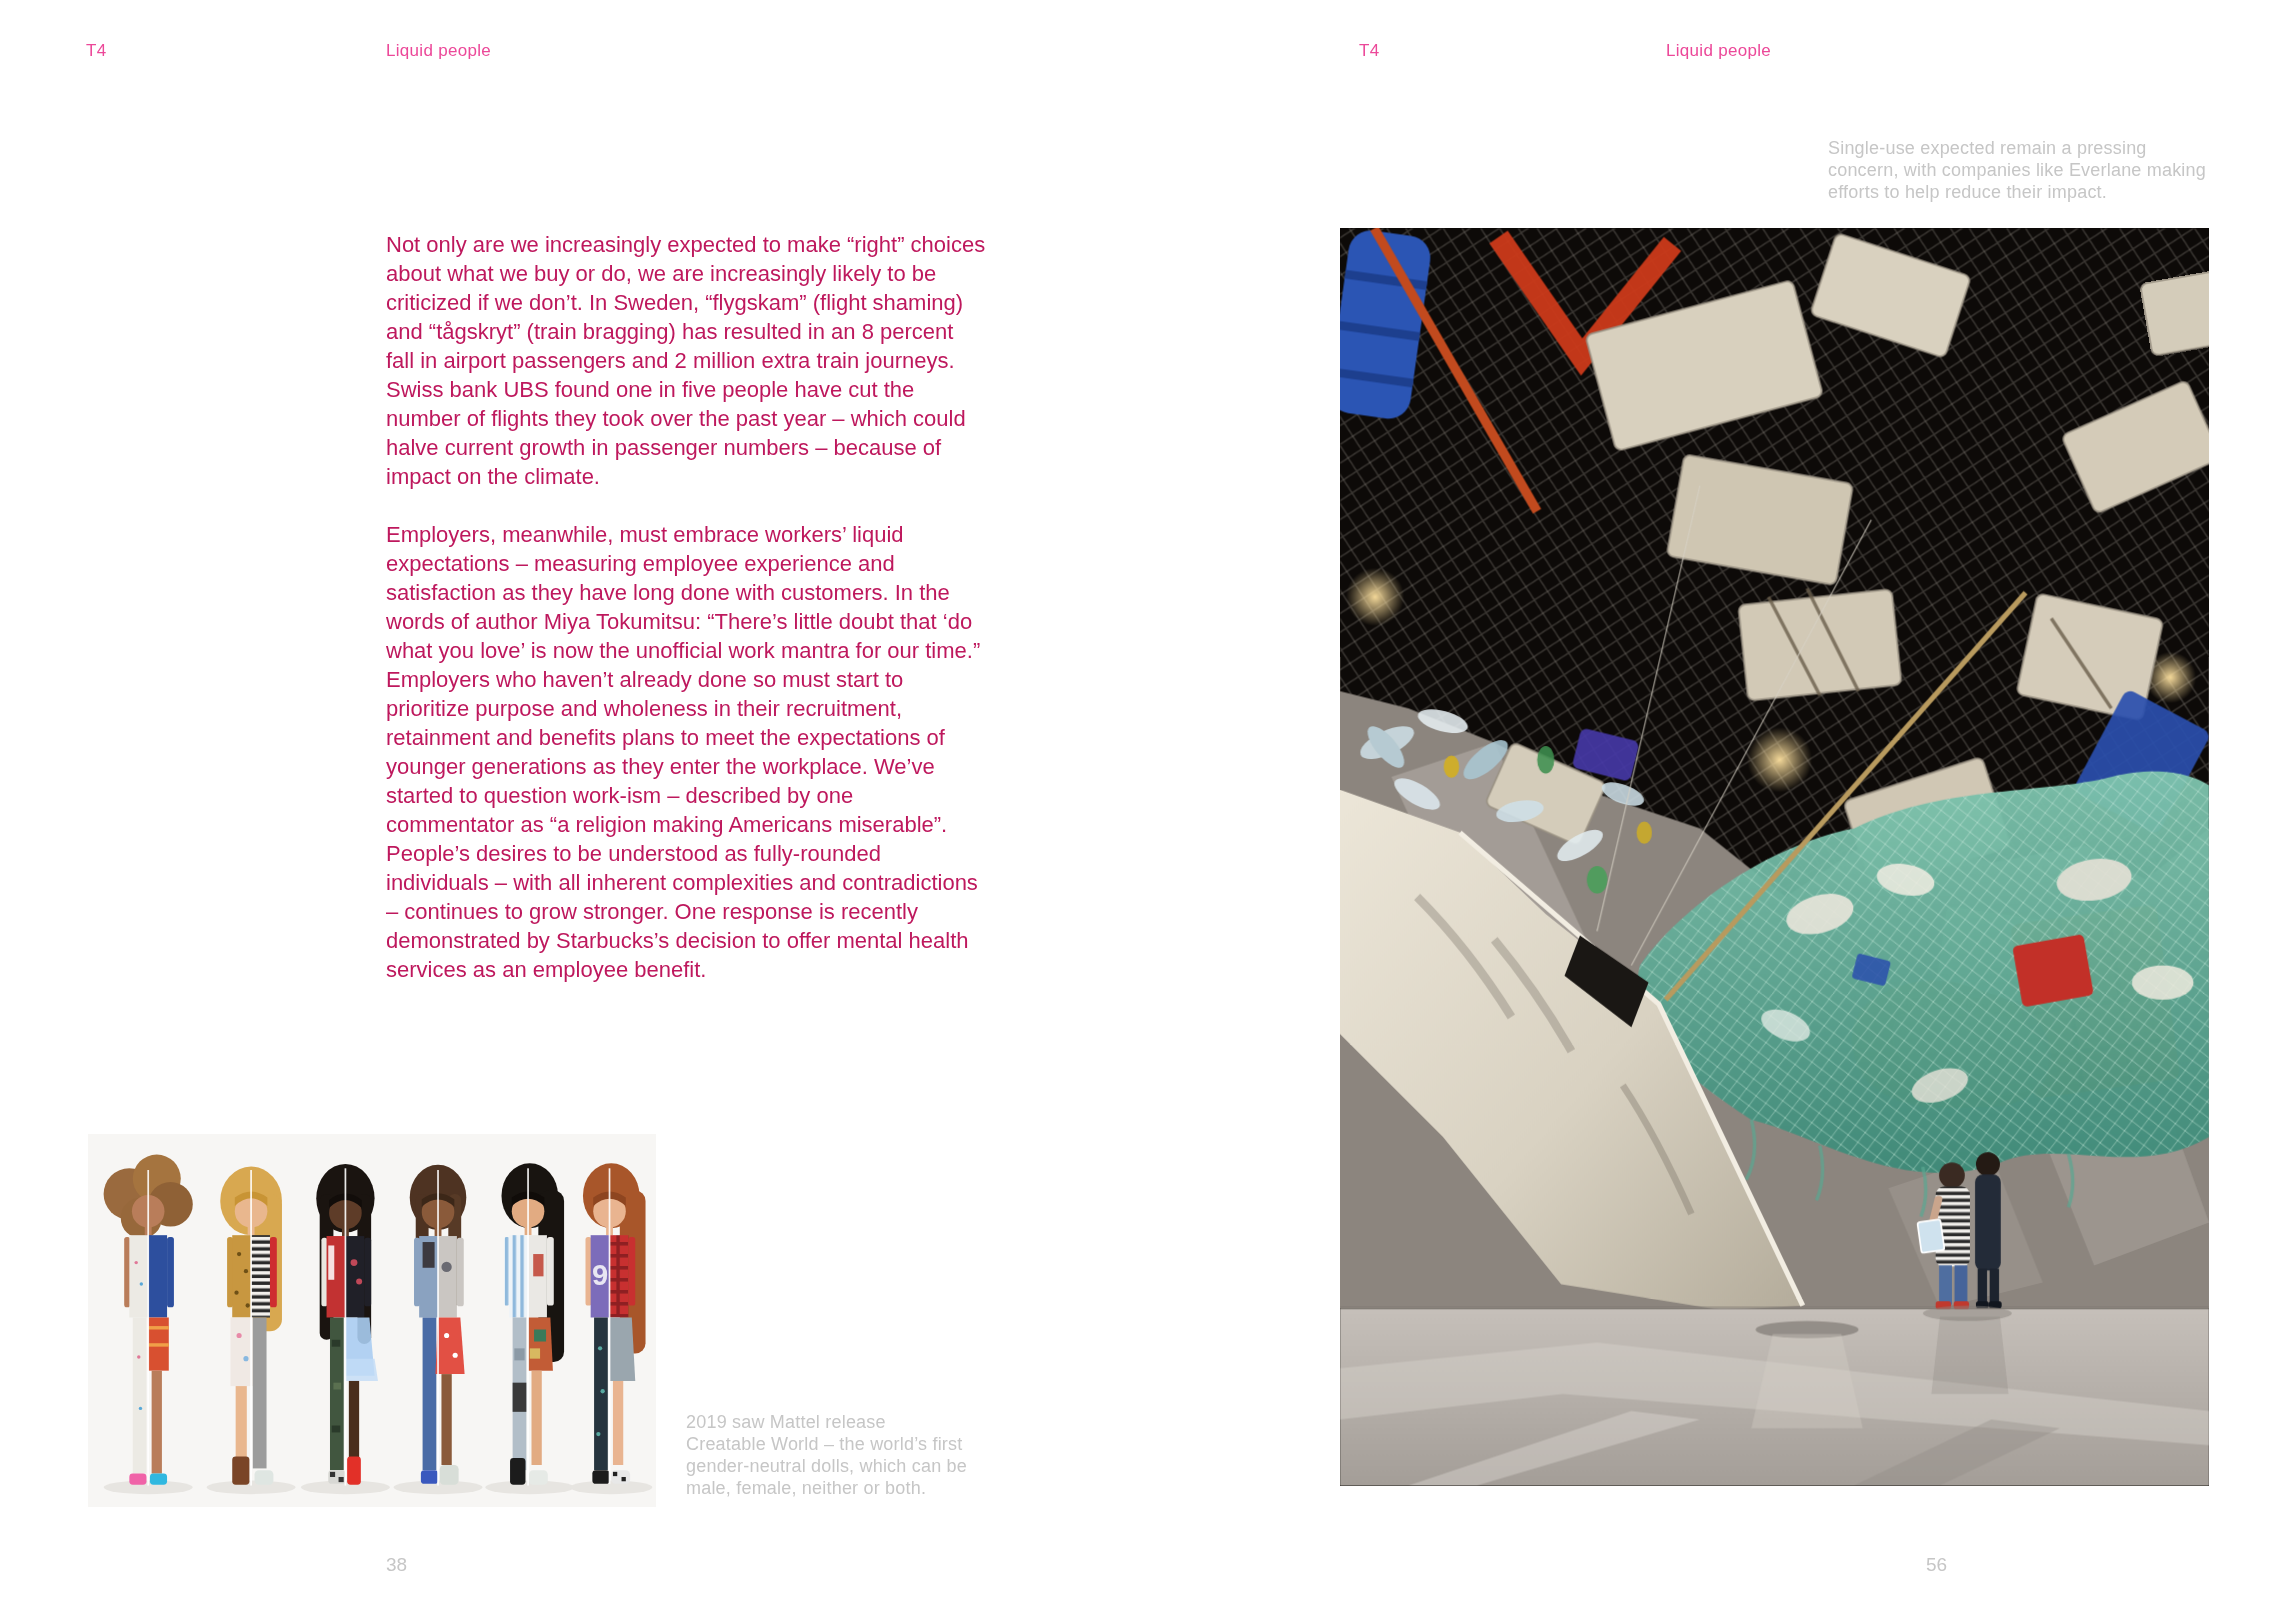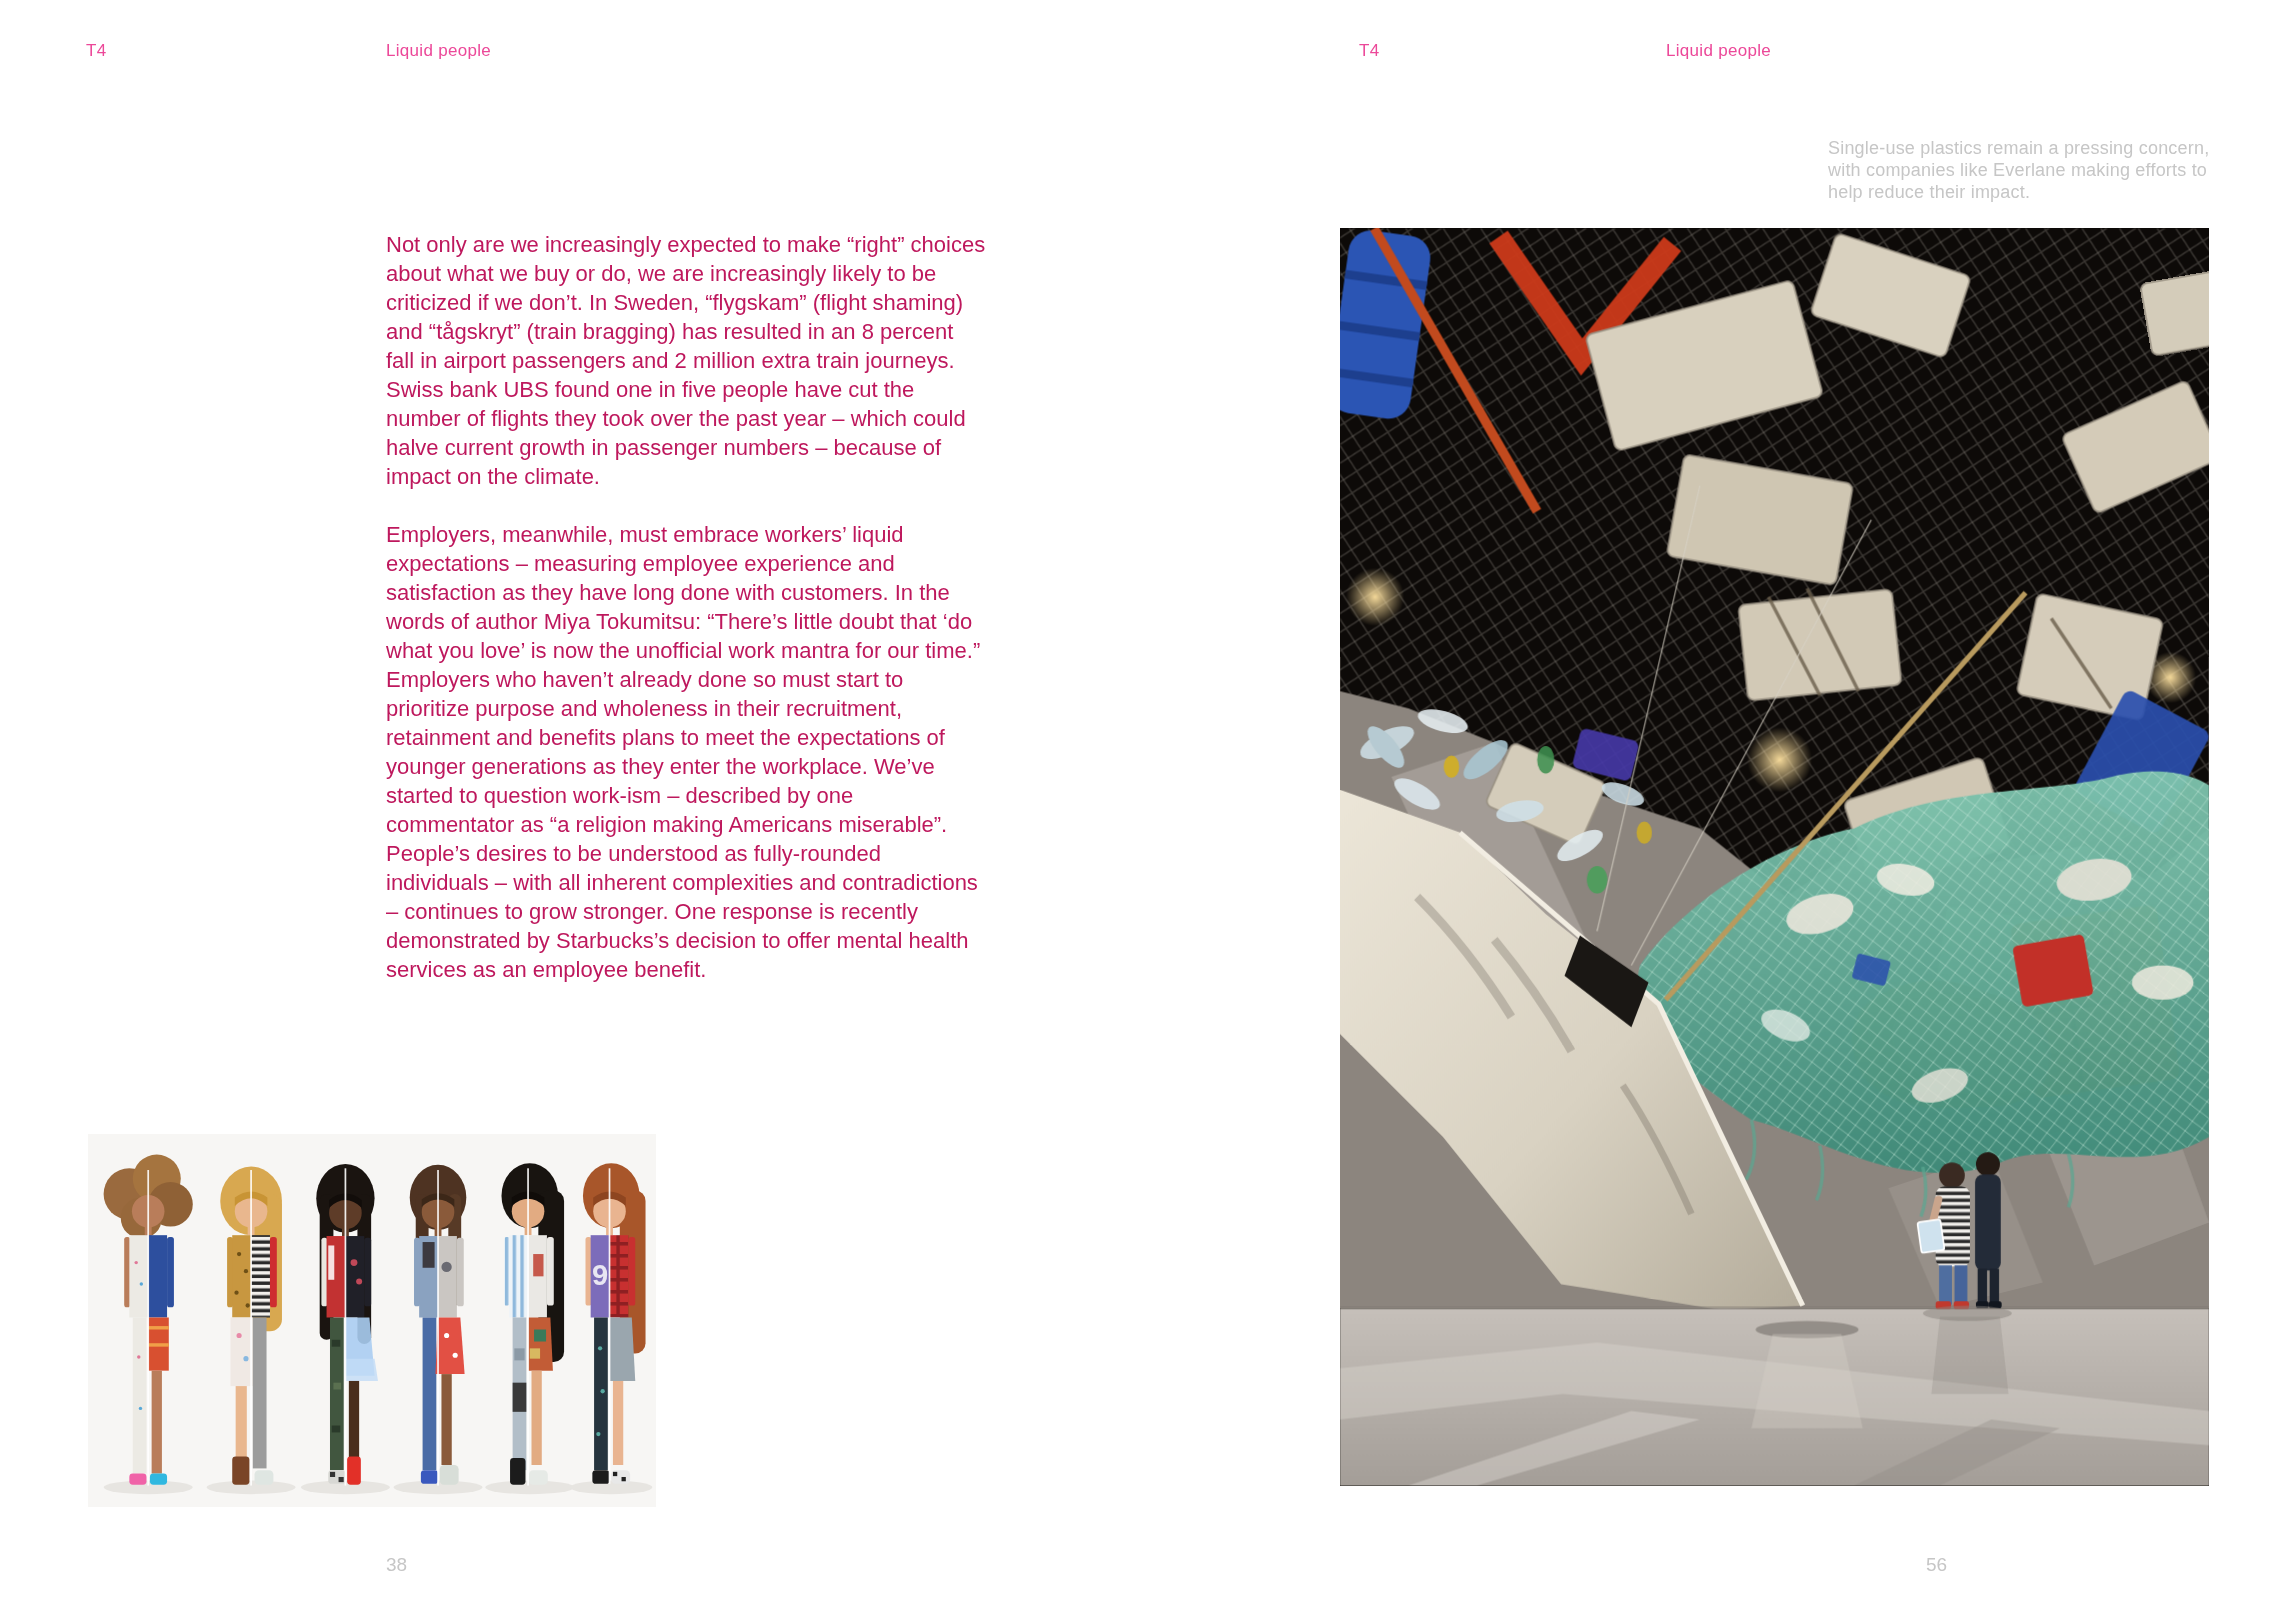--- a/index.html
+++ b/index.html
@@ -47,21 +47,21 @@
 </head>
 <body>
 
 <div class="spread">
 
   <div class="runhead rh-folio-l">T4</div>
   <div class="runhead rh-sec-l">Liquid people</div>
   <div class="runhead rh-folio-r">T4</div>
   <div class="runhead rh-sec-r">Liquid people</div>
 
-  <div class="caption caption-photo">Single-use plastics remain a pressing concern, with companies like Everlane making efforts to help reduce their impact.</div>
+  <div class="caption caption-photo">Single-use expected remain a pressing concern, with companies like Everlane making efforts to help reduce their impact.</div>
 
   <div class="body-text">
     <p>Not only are we increasingly expected to make “right” choices about what we buy or do, we are increasingly likely to be criticized if we don’t. In Sweden, “flygskam” (flight shaming) and “tågskryt” (train bragging) has resulted in an 8 percent fall in airport passengers and 2 million extra train journeys. Swiss bank UBS found one in five people have cut the number of flights they took over the past year – which could halve current growth in passenger numbers – because of impact on the climate.</p>
     <p>Employers, meanwhile, must embrace workers’ liquid expectations – measuring employee experience and satisfaction as they have long done with customers. In the words of author Miya Tokumitsu: “There’s little doubt that ‘do what you love’ is now the unofficial work mantra for our time.” Employers who haven’t already done so must start to prioritize purpose and wholeness in their recruitment, retainment and benefits plans to meet the expectations of younger generations as they enter the workplace. We’ve started to question work-ism – described by one commentator as “a religion making Americans miserable”. People’s desires to be understood as fully-rounded individuals – with all inherent complexities and contradictions – continues to grow stronger. One response is recently demonstrated by Starbucks’s decision to offer mental health services as an employee benefit.</p>
   </div>
 
   <div class="fig-dolls">
     <svg width="568" height="373" viewBox="0 0 662 435">
       <defs>
         <pattern id="stripesBW" width="8" height="8" patternUnits="userSpaceOnUse">
@@ -231,20 +231,21 @@
         <rect x="612" y="288" width="12" height="98" fill="#e9b490"></rect>
         <rect x="588" y="392" width="20" height="16" rx="4" fill="#1c1c1c"></rect>
         <rect x="610" y="392" width="22" height="16" rx="5" fill="#e8e8e8"></rect>
         <rect x="612" y="394" width="5" height="5" fill="#222"></rect>
           <rect x="622" y="400" width="5" height="5" fill="#222"></rect>
         <rect x="607" y="40" width="2" height="368" fill="#ffffff" opacity=".9"></rect>
       </g>
     </svg>
   </div>
 
+  <div class="caption caption-dolls">2019 saw Mattel release Creatable World – the world’s first gender-neutral dolls, which can be male, female, neither or both.</div>
 
   <div class="fig-install">
     <svg width="869" height="1258" viewBox="0 0 1014 1467">
       <defs>
         <pattern id="net" width="26" height="26" patternUnits="userSpaceOnUse" patternTransform="rotate(12)">
           <path d="M0 13 L13 0 L26 13 L13 26 Z" fill="none" stroke="#d8d2c6" stroke-width="1"></path>
         </pattern>
         <pattern id="netTeal" width="20" height="20" patternUnits="userSpaceOnUse" patternTransform="rotate(-8)">
           <path d="M0 10 L10 0 L20 10 L10 20 Z" fill="none" stroke="#cfeee0" stroke-width="1"></path>
         </pattern>

